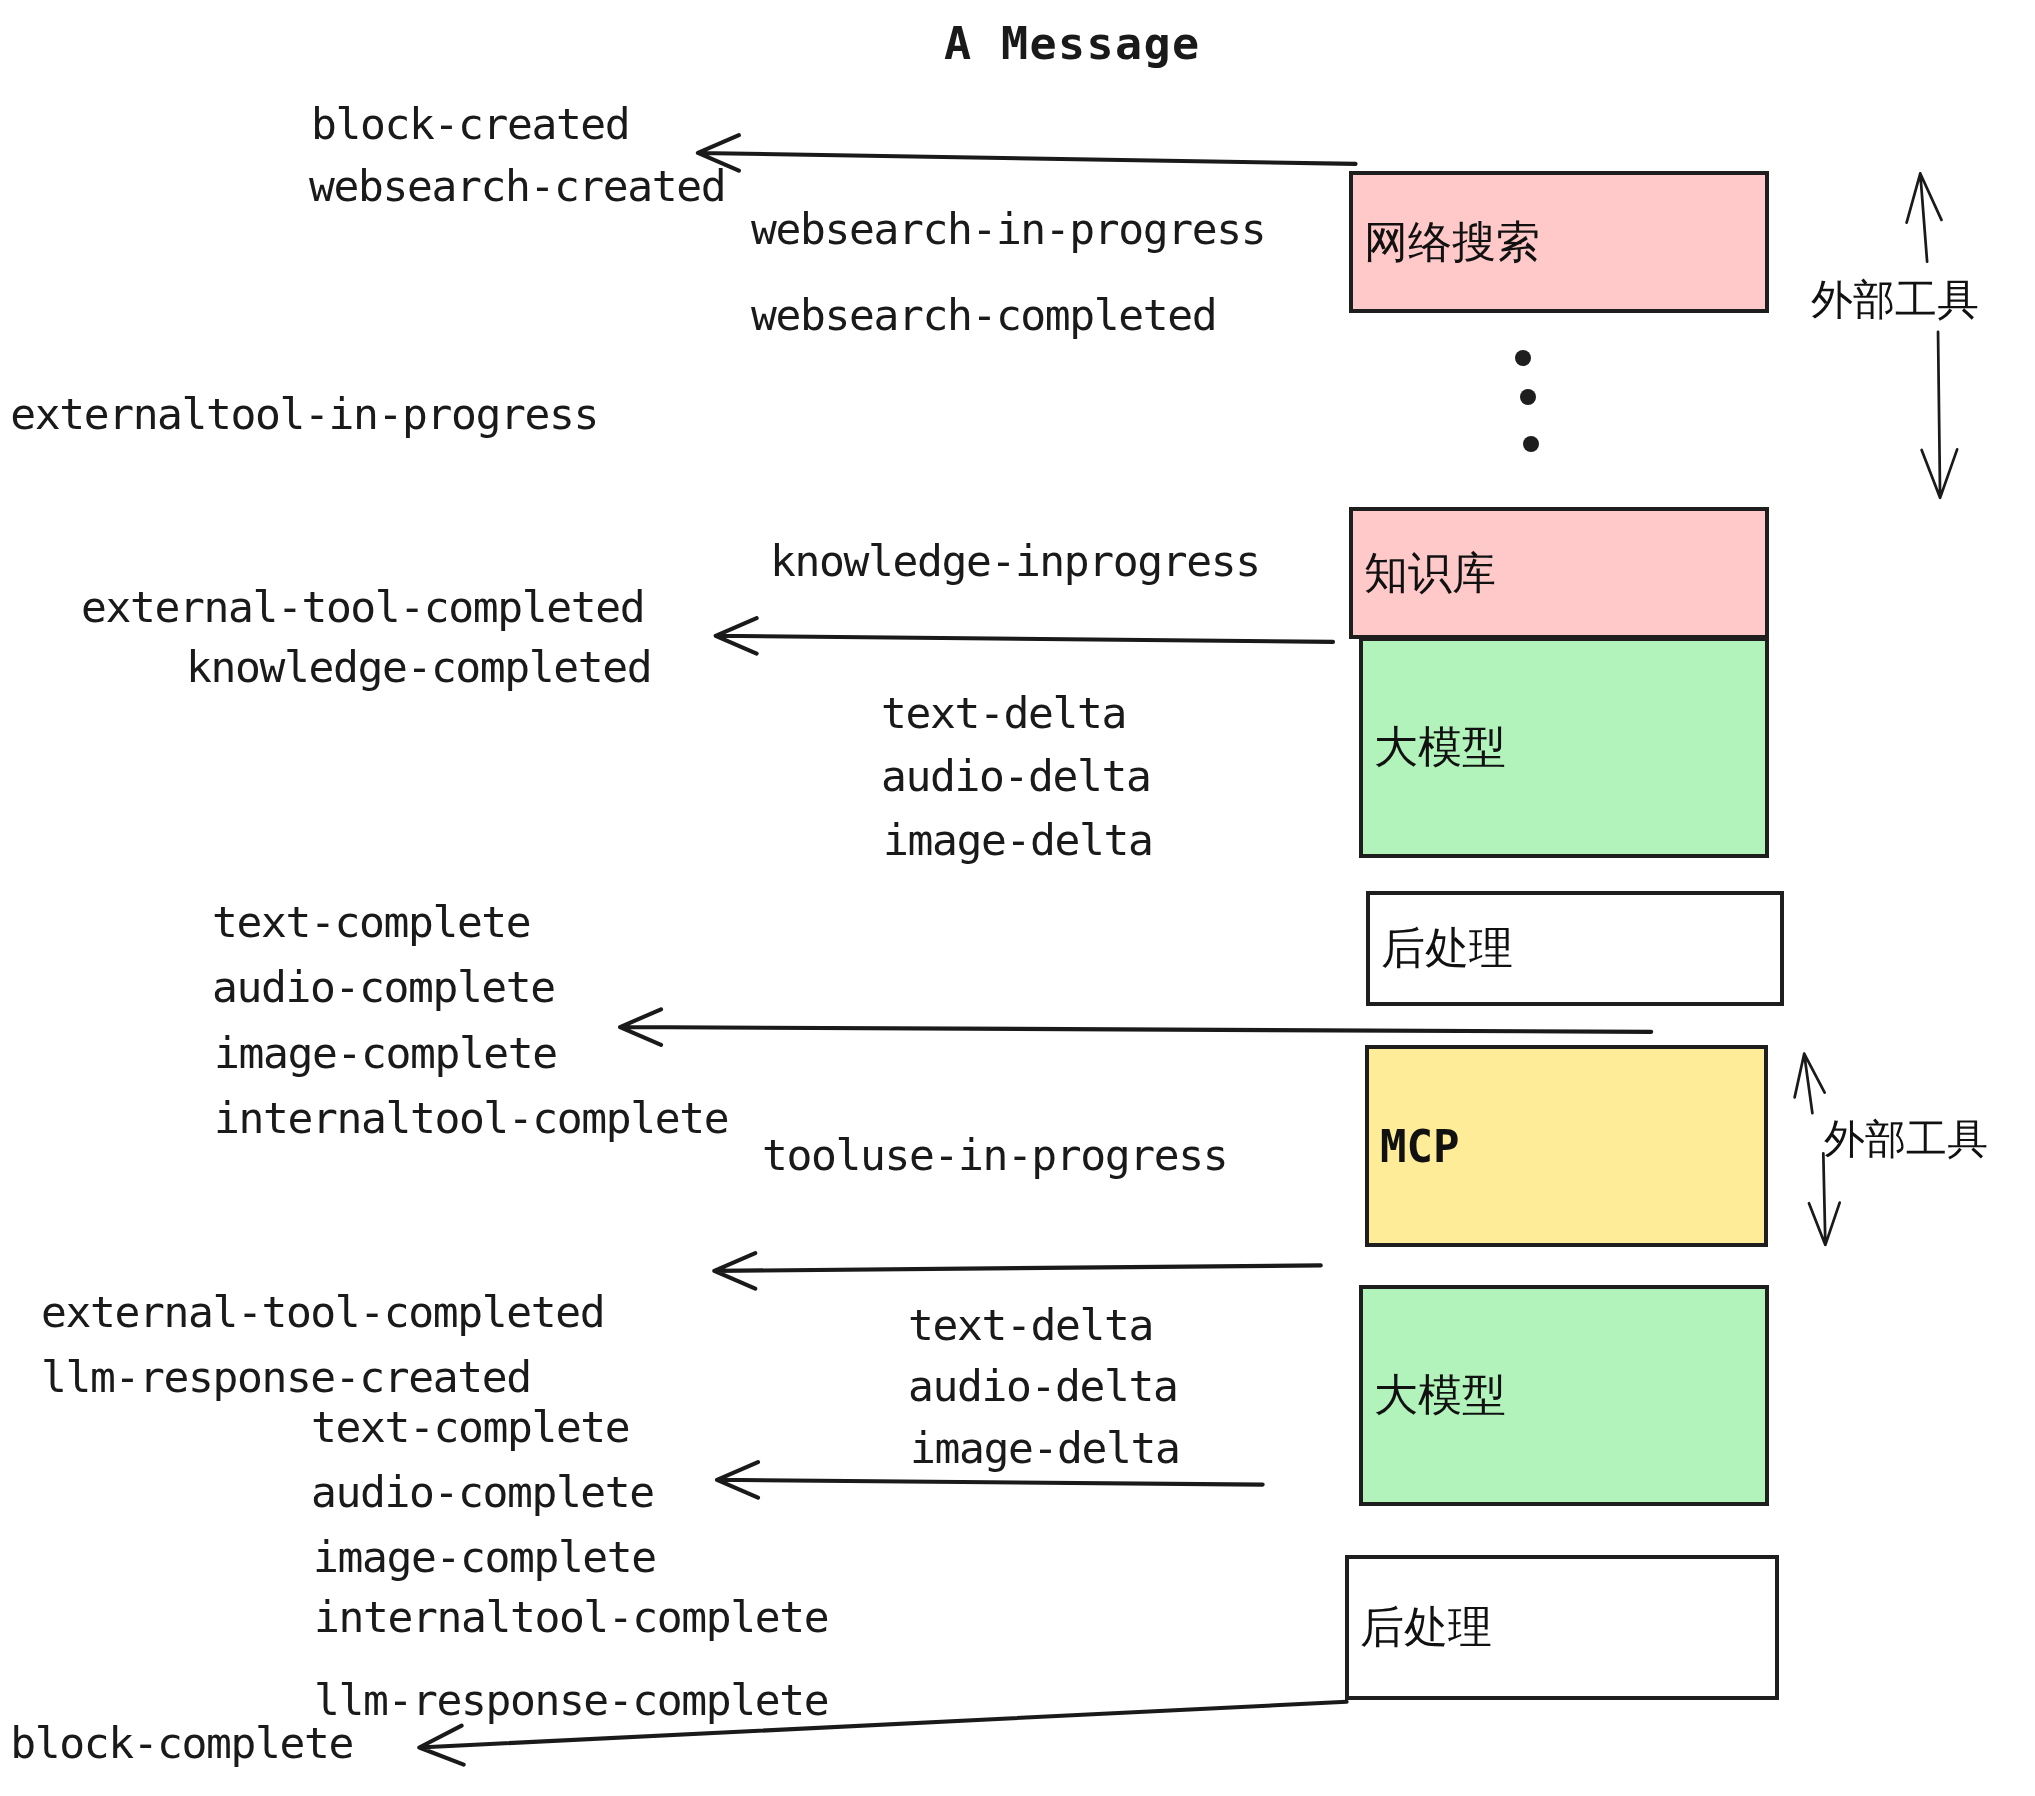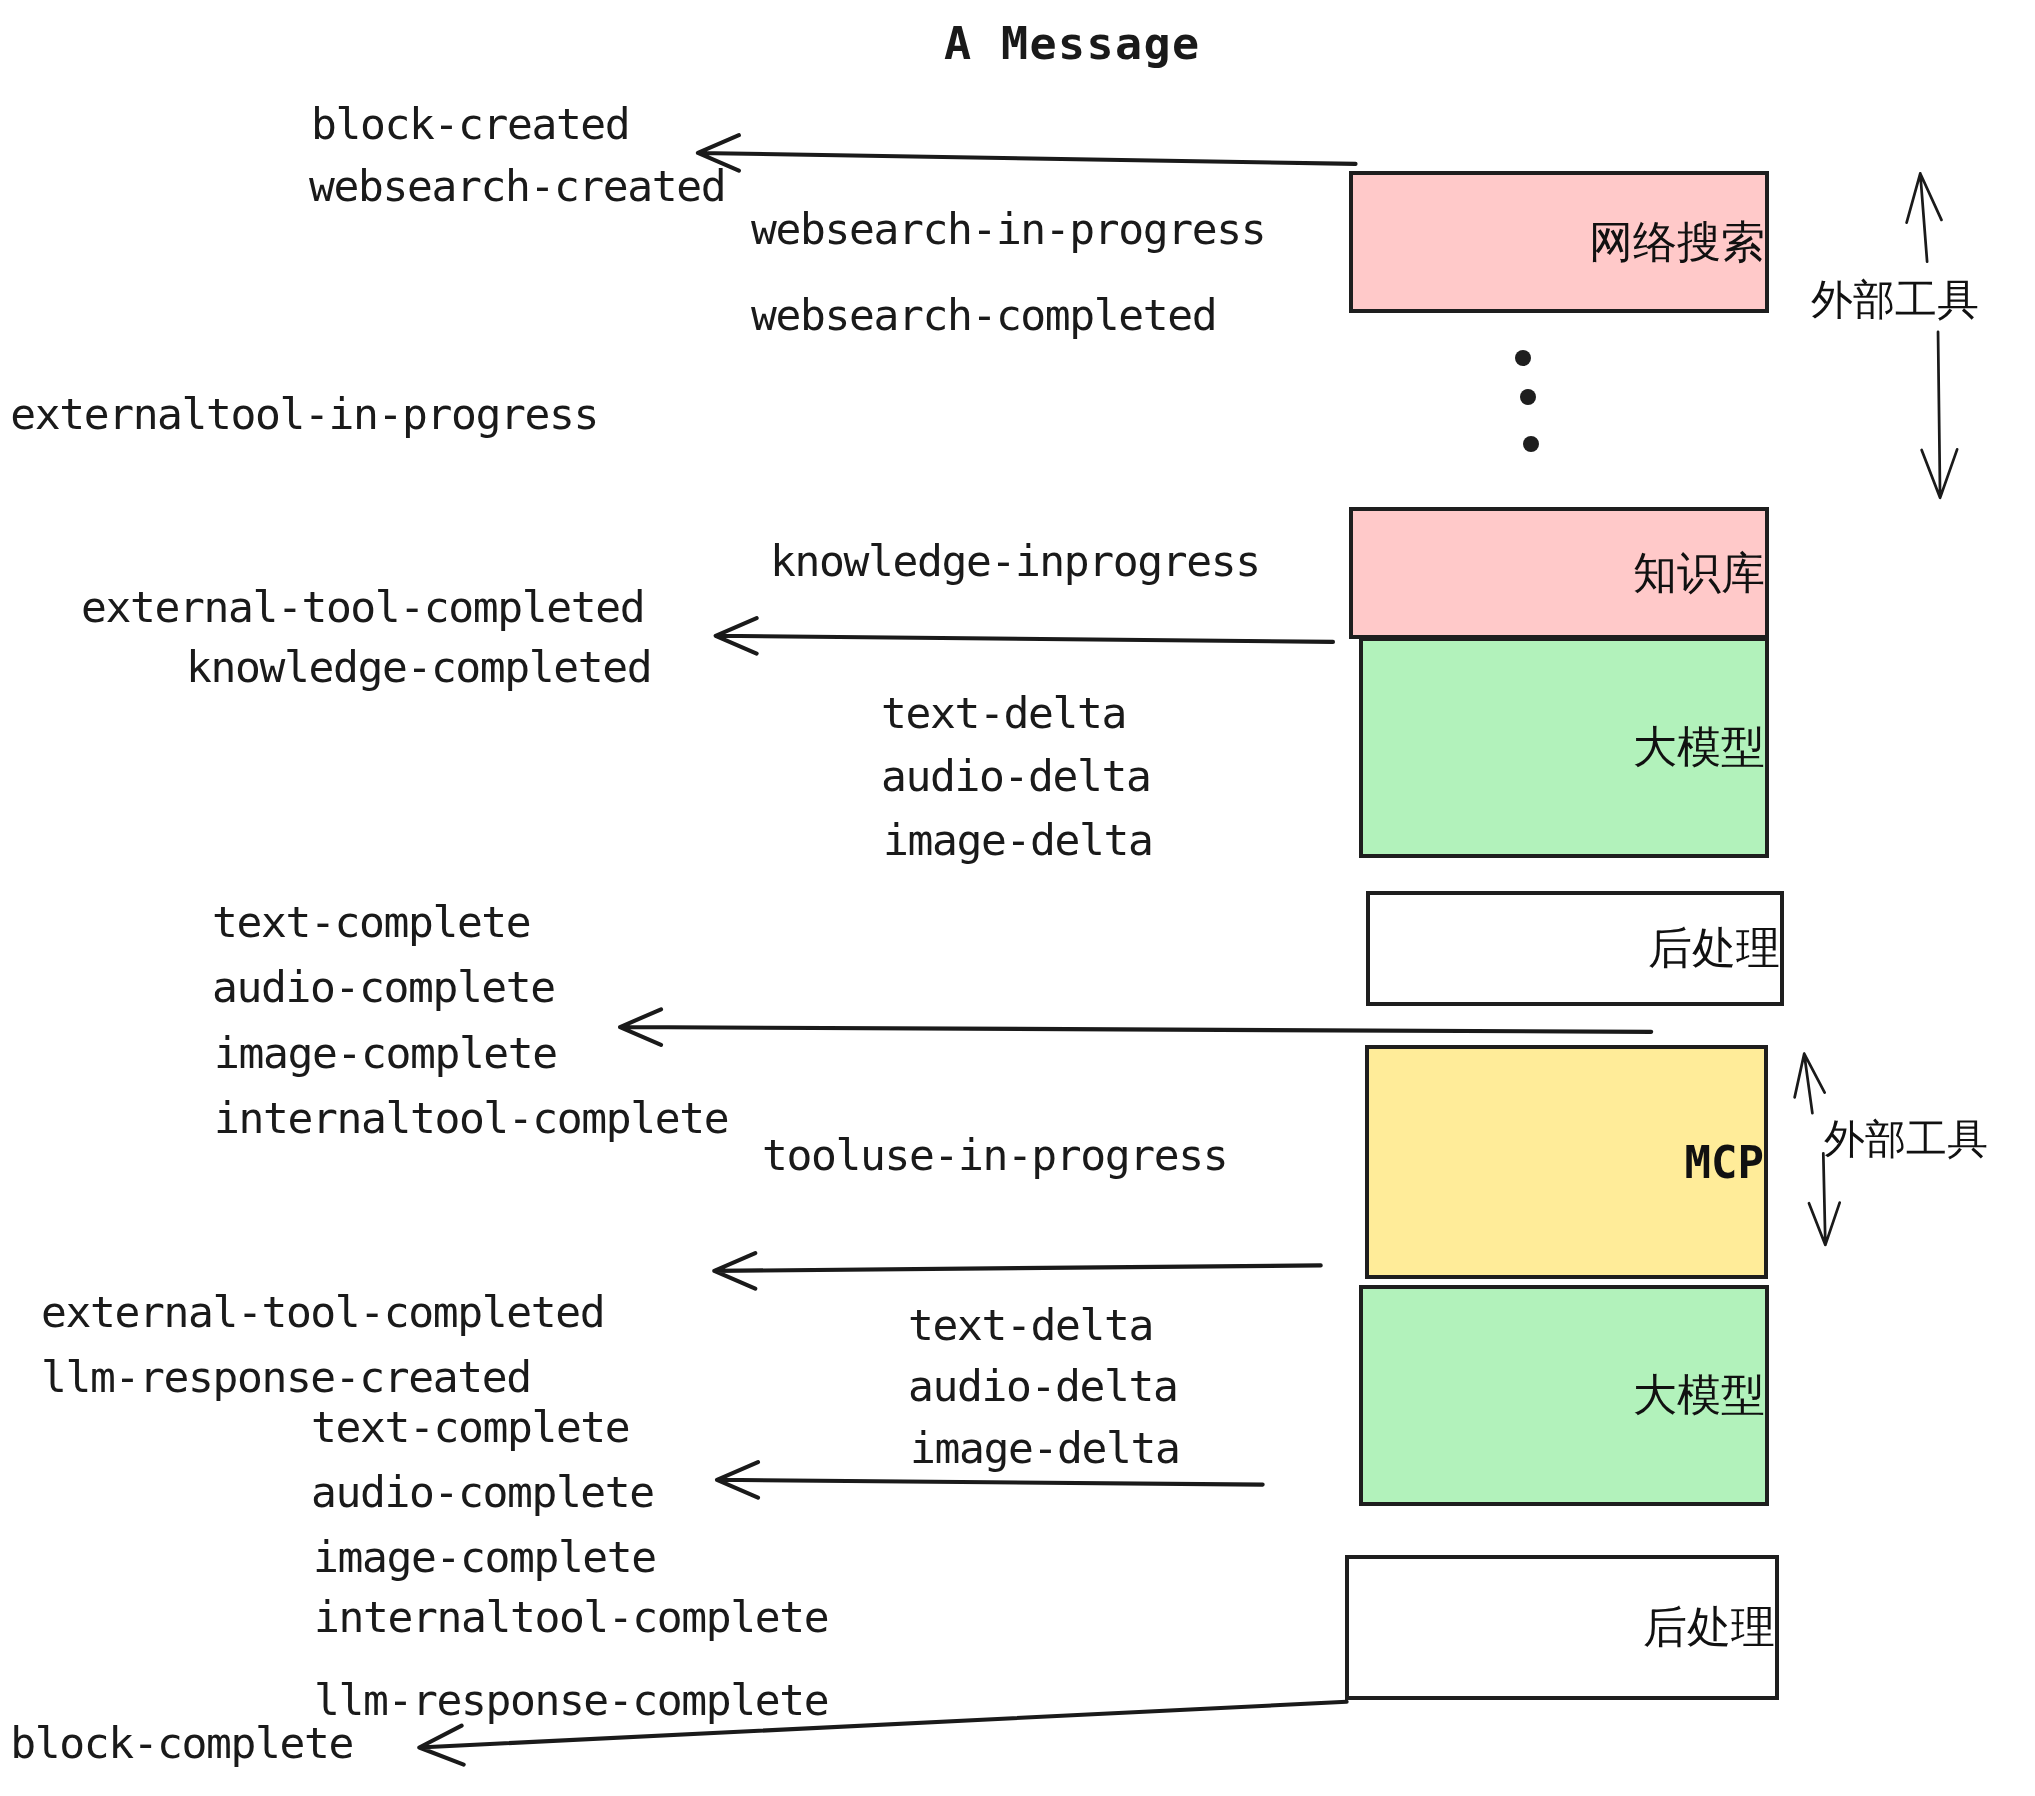--- a/index.html
+++ b/index.html
@@ -25,21 +25,21 @@
     font-weight: 500;
     line-height: 1.1;
     white-space: nowrap;
     letter-spacing: -1.4px;
   }
   .box {
     position: absolute;
     border: 4.1px solid #1e1e1e;
     display: flex;
     align-items: center;
-    justify-content: flex-end;
+    justify-content: flex-start;
     box-sizing: border-box;
     font-family: "Liberation Sans", sans-serif;
     font-size: 44px;
     color: #111;
     padding-left: 11px;
   }
   .box.mono-label { font-family: "DejaVu Sans Mono", monospace; font-weight: 600; }
   .cjk-note {
     position: absolute;
     font-family: "Liberation Sans", sans-serif;
@@ -118,21 +118,21 @@
   </div>
 
   <div class="box" style="left:1359px; top:637px;  width:410px; height:221px; background:#b2f2bb;">
     <span>大模型</span>
   </div>
 
   <div class="box" style="left:1366px; top:891px; width:418px; height:115px; background:#ffffff;">
     <span>后处理</span>
   </div>
 
-  <div class="box mono-label" style="left:1365px; top:1045px; width:403px; height:234px; background:#ffec99;">
+  <div class="box mono-label" style="left:1365px; top:1045px; width:403px; height:202px; background:#ffec99;">
     <span>MCP</span>
   </div>
 
   <div class="box" style="left:1359px; top:1285px; width:410px; height:221px; background:#b2f2bb;">
     <span>大模型</span>
   </div>
 
   <div class="box" style="left:1345px; top:1555px; width:434px; height:145px; background:#ffffff;">
     <span>后处理</span>
   </div>

